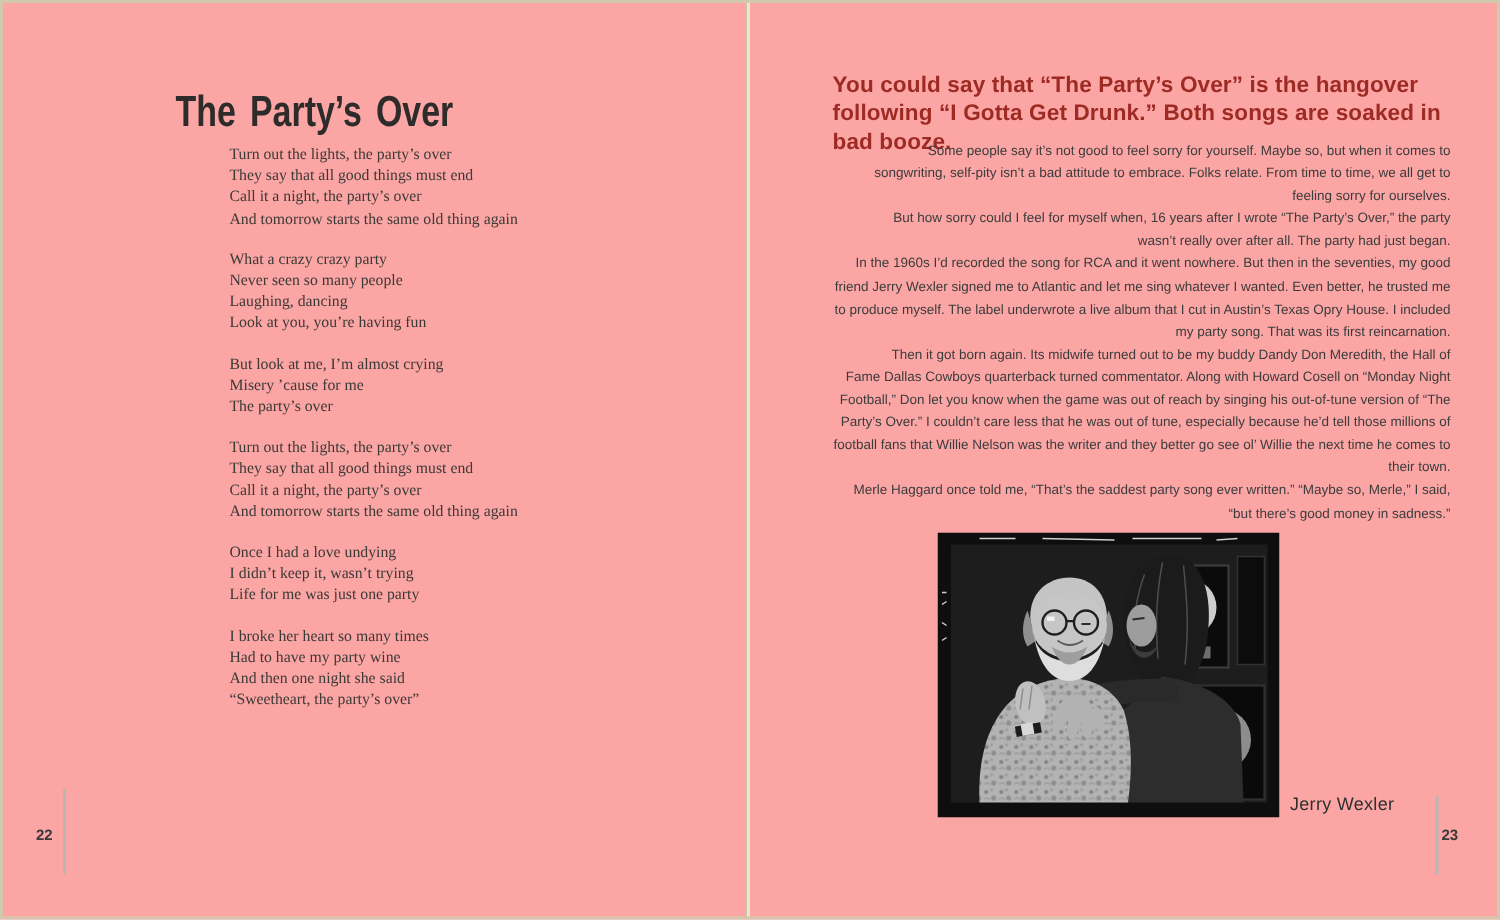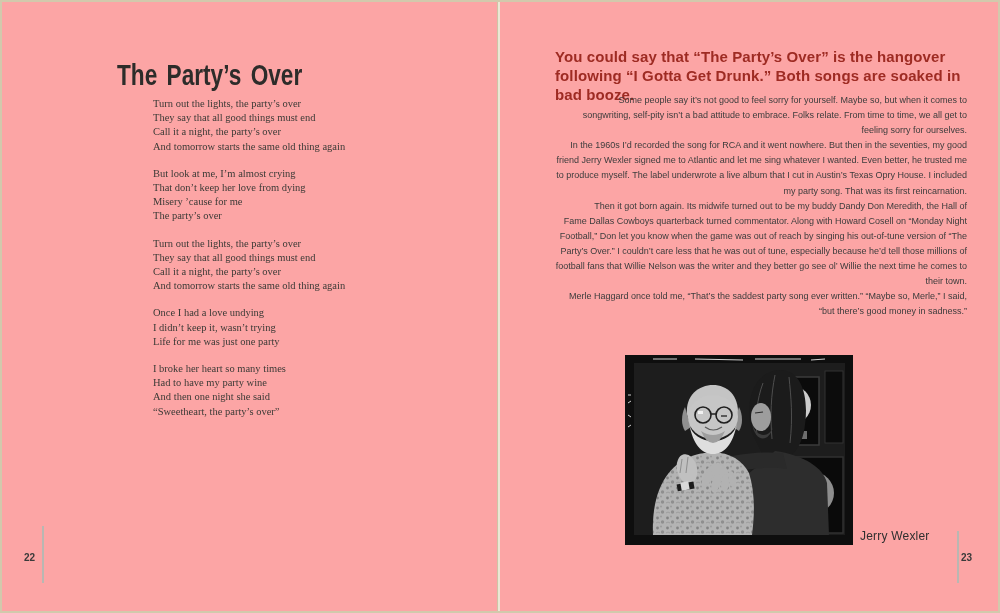--- a/index.html
+++ b/index.html
@@ -79,22 +79,27 @@
     <div class="song-title">The Party’s Over</div>
 
     <div class="lyrics">
       <div class="stanza">
           <div class="lyric-line">Turn out the lights, the party’s over</div>
           <div class="lyric-line">They say that all good things must end</div>
           <div class="lyric-line">Call it a night, the party’s over</div>
           <div class="lyric-line">And tomorrow starts the same old thing again</div>
         </div>
       <div class="stanza">
+          <div class="lyric-line">What a crazy crazy party</div>
+          <div class="lyric-line">Never seen so many people</div>
+          <div class="lyric-line">Laughing, dancing</div>
+          <div class="lyric-line">Look at you, you’re having fun</div>
+        </div>
+      <div class="stanza">
           <div class="lyric-line">But look at me, I’m almost crying</div>
-          <div class="lyric-line">That don’t keep her love from dying</div>
           <div class="lyric-line">Misery ’cause for me</div>
           <div class="lyric-line">The party’s over</div>
         </div>
       <div class="stanza">
           <div class="lyric-line">Turn out the lights, the party’s over</div>
           <div class="lyric-line">They say that all good things must end</div>
           <div class="lyric-line">Call it a night, the party’s over</div>
           <div class="lyric-line">And tomorrow starts the same old thing again</div>
         </div>
       <div class="stanza">
@@ -114,20 +119,21 @@
     <div class="folio folio-left">22</div>
   </div>
 
   <div class="spine"></div>
 
   <div class="page page-right">
     <div class="essay-head">You could say that “The Party’s Over” is the hangover following “I Gotta Get Drunk.” Both songs are soaked in bad booze.</div>
 
     <div class="essay-body">
         <p class="essay-par">Some people say it’s not good to feel sorry for yourself. Maybe so, but when it comes to songwriting, self-pity isn’t a bad attitude to embrace. Folks relate. From time to time, we all get to feeling sorry for ourselves.</p>
+        <p class="essay-par">But how sorry could I feel for myself when, 16 years after I wrote “The Party’s Over,” the party wasn’t really over after all. The party had just began.</p>
         <p class="essay-par">In the 1960s I’d recorded the song for RCA and it went nowhere. But then in the seventies, my good friend Jerry Wexler signed me to Atlantic and let me sing whatever I wanted. Even better, he trusted me to produce myself. The label underwrote a live album that I cut in Austin’s Texas Opry House. I included my party song. That was its first reincarnation.</p>
         <p class="essay-par">Then it got born again. Its midwife turned out to be my buddy Dandy Don Meredith, the Hall of Fame Dallas Cowboys quarterback turned commentator. Along with Howard Cosell on “Monday Night Football,” Don let you know when the game was out of reach by singing his out-of-tune version of “The Party’s Over.” I couldn’t care less that he was out of tune, especially because he’d tell those millions of football fans that Willie Nelson was the writer and they better go see ol’ Willie the next time he comes to their town.</p>
         <p class="essay-par">Merle Haggard once told me, “That’s the saddest party song ever written.” “Maybe so, Merle,” I said, “but there’s good money in sadness.”</p>
       </div>
 
     <div class="photo-wrap">
       <svg viewBox="0 0 228 190" xmlns="http://www.w3.org/2000/svg">
         <defs>
           <pattern id="paisley" width="10" height="10" patternUnits="userSpaceOnUse">
             <rect width="10" height="10" fill="#b3b3b3"></rect>

